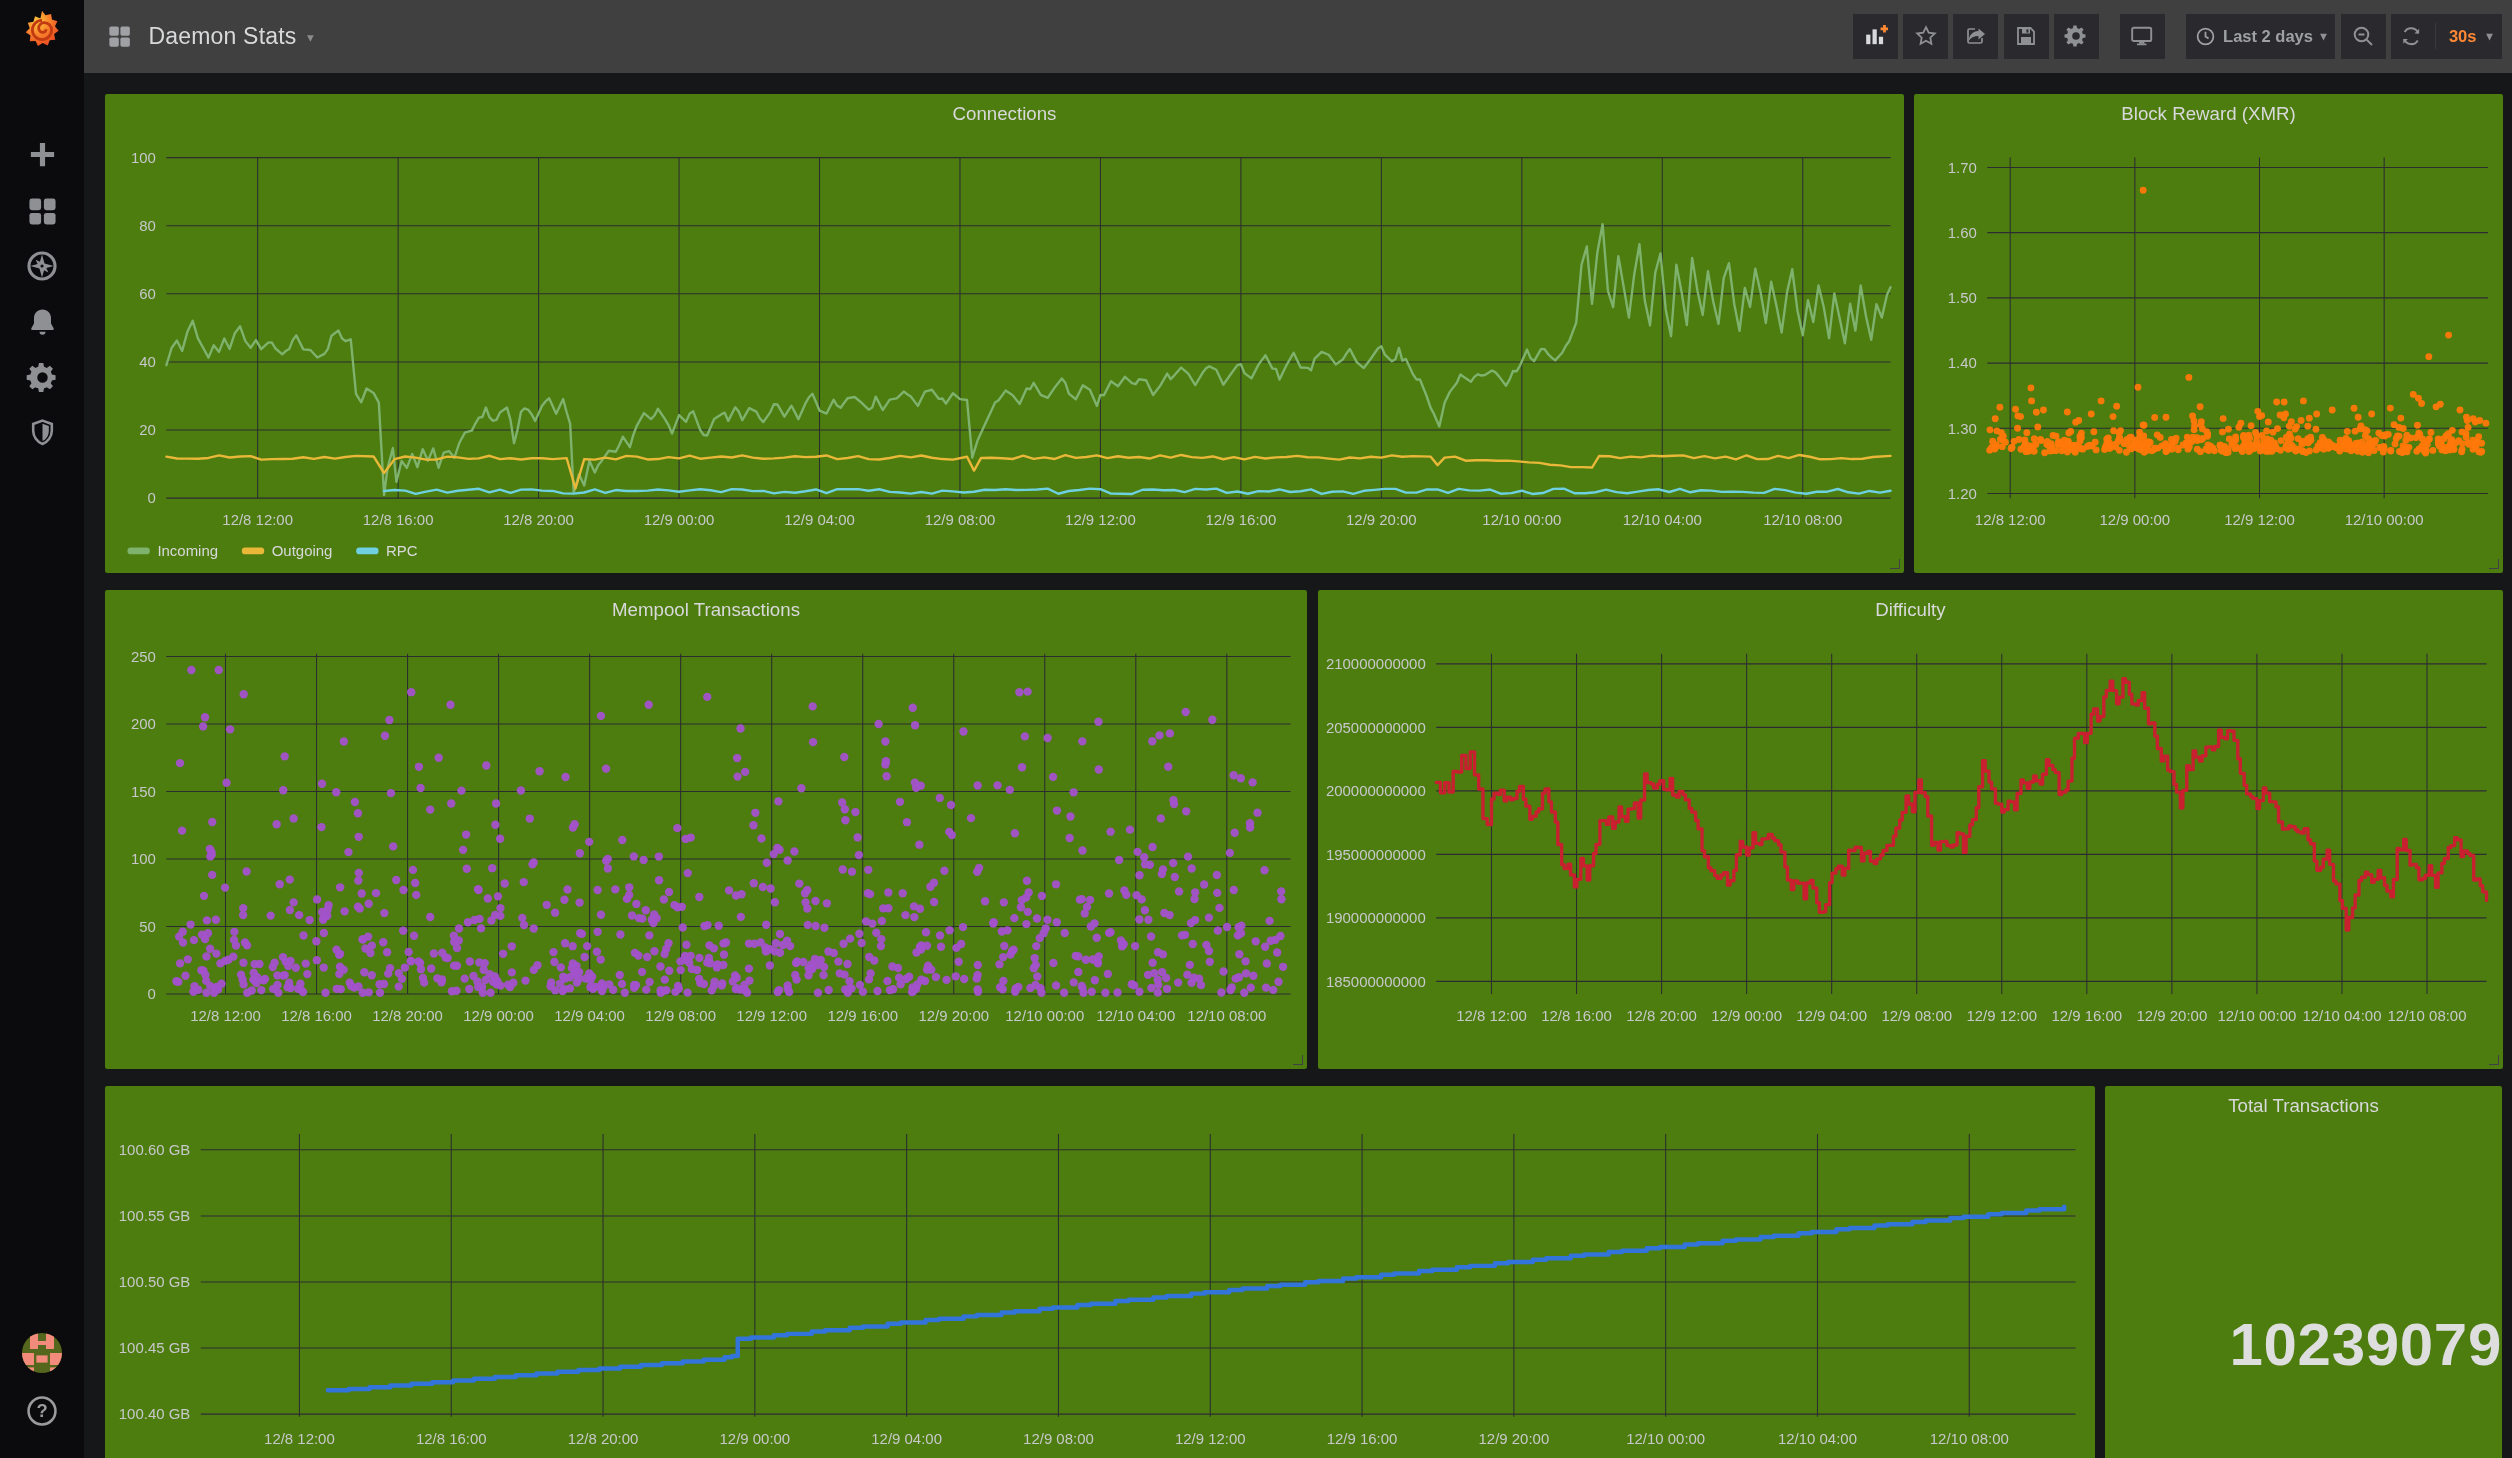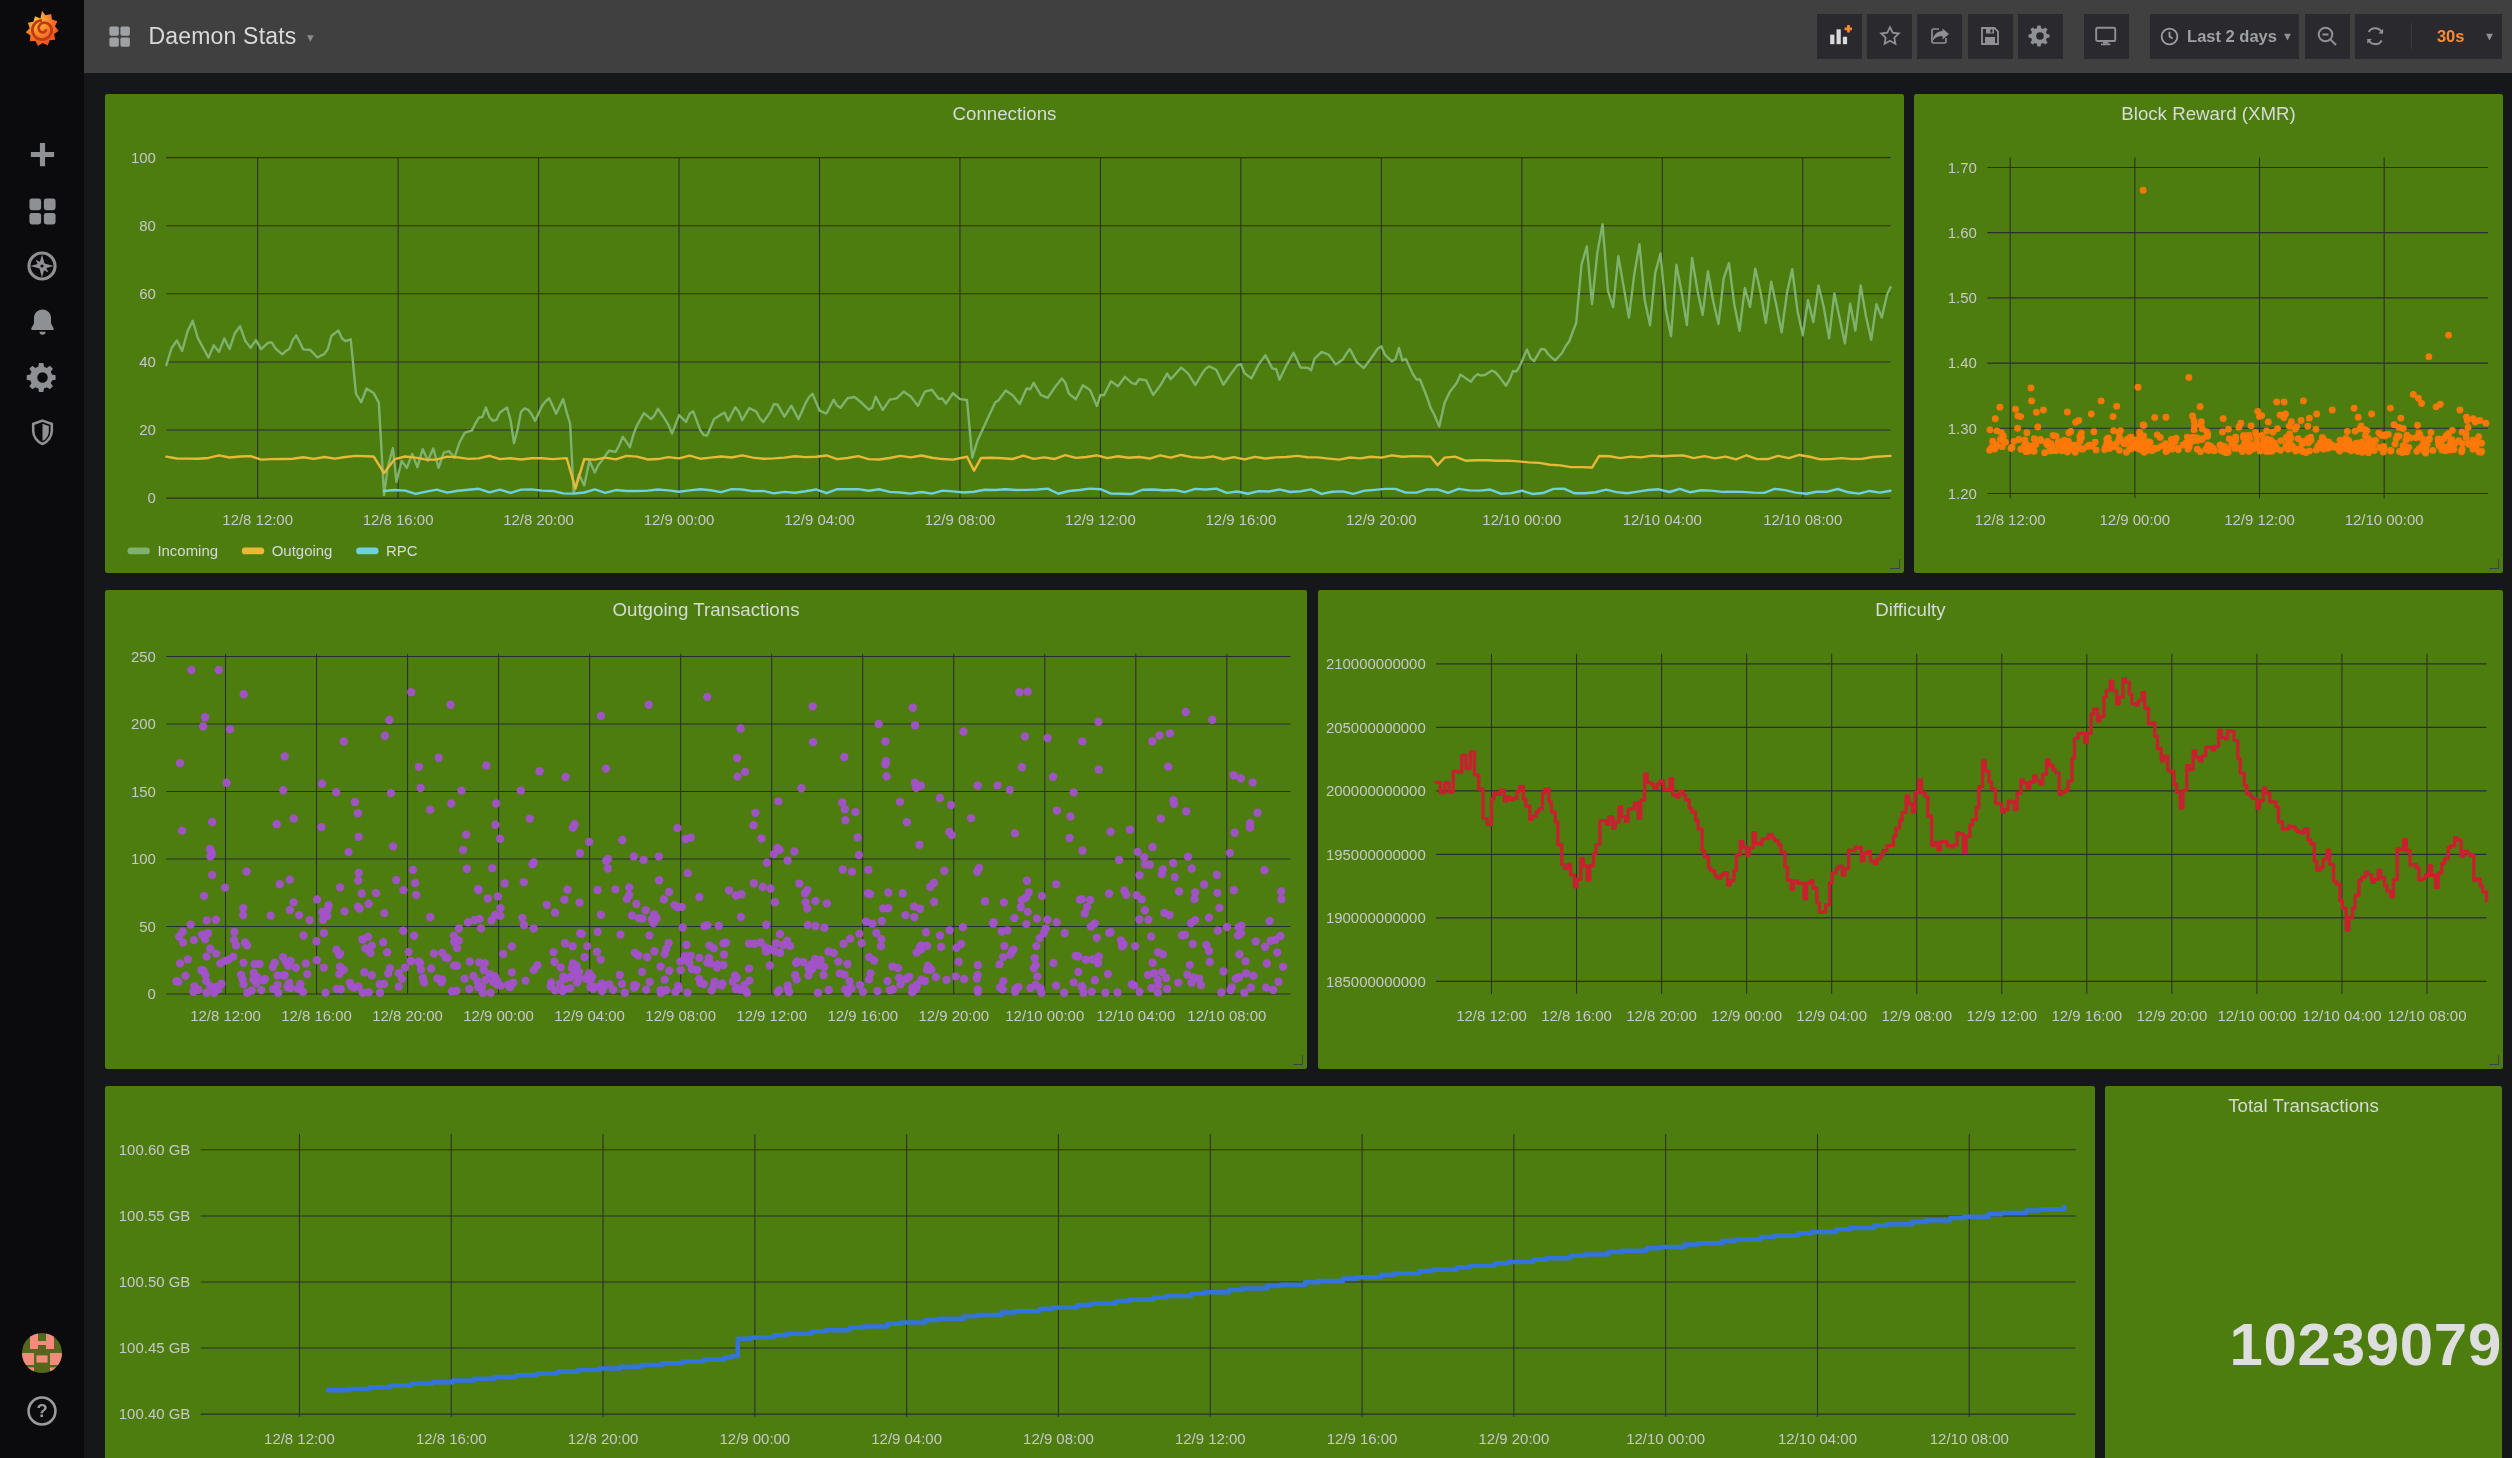--- a/index.html
+++ b/index.html
@@ -11,21 +11,21 @@
   
   .topbar{position:absolute;left:84px;top:0;right:0;height:73px;background:#404040;z-index:4;}
   .tb-left{position:absolute;left:22.4px;top:0;height:73px;display:flex;align-items:center;gap:15px;}
   .tb-title{font-size:23px;font-weight:500;color:#d8d9da;letter-spacing:0.2px;}
   .tb-caret{font-size:13.5px;color:#8a8b8d;margin-left:-4.5px;}
   .tb-right{position:absolute;right:10.5px;top:13.5px;display:flex;align-items:center;gap:5.2px;}
   .tb-btn{height:45px;min-width:45px;background:#2a2a2e;border:none;border-radius:0;display:flex;align-items:center;justify-content:center;cursor:pointer;padding:0 9px;box-sizing:border-box;}
   .tb-btn svg{display:block;}
   .tb-gap{width:10.5px;}
   .tb-time{gap:7.5px;display:flex;align-items:center;font-size:16.5px;font-weight:700;color:#9ea0a2;}
-  .tb-refresh{gap:22px;display:flex;align-items:center;font-size:16.5px;font-weight:700;}
+  .tb-refresh{gap:10px;display:flex;align-items:center;font-size:16.5px;font-weight:700;}
   .tb-refresh .interval{color:#ff8833;}
   .tb-refresh .divider{width:0.7px;height:25.4px;background:#3a3a3e;margin:0 3px;}
   .caret-sm{font-size:12px;color:#8f9093;}
   
   .dash{position:absolute;left:84px;top:73px;right:0;bottom:0;}
   .panel{position:absolute;background:#4d7c0f;border-radius:2.2px;}
   .panel h2{position:absolute;left:0;right:0;top:9px;margin:0;text-align:center;font-size:18.7px;font-weight:500;color:#d8d9da;z-index:2;}
   .chart{position:absolute;left:0;top:0;width:100%;height:100%;}
   .corner{position:absolute;right:3.7px;bottom:3.7px;width:9px;height:9px;border-right:1.5px solid #404046;border-bottom:1.5px solid #404046;}
   svg text{font-family:"Liberation Sans",sans-serif;}
@@ -829,21 +829,21 @@
             <circle cx="436.7" cy="439.8" r="4.6" fill="#FF780A" fill-opacity="0.95"></circle>
             <circle cx="517.2" cy="436.3" r="4.6" fill="#FF780A" fill-opacity="0.95"></circle>
             <circle cx="611.5" cy="427.6" r="4.6" fill="#FF780A" fill-opacity="0.95"></circle>
             <circle cx="755.9" cy="436.3" r="4.6" fill="#FF780A" fill-opacity="0.95"></circle>
             <circle cx="764.2" cy="439.8" r="4.6" fill="#FF780A" fill-opacity="0.95"></circle>
           </svg></div>
       <div class="corner"></div>
     </section>
 
     <section class="panel" style="left:21px;top:517px;width:1202px;height:479px;">
-      <h2>Outgoing Transactions</h2>
+      <h2>Mempool Transactions</h2>
       <div class="chart"><svg width="1202" height="479" viewBox="0 0 1607 640">
             <line x1="82" y1="540" x2="1585" y2="540" stroke="#2c2d31" stroke-width="1.4"></line>
             <text x="68" y="547" text-anchor="end" font-size="20" fill="#c7c8ca">0</text>
             <line x1="82" y1="449.72222222222223" x2="1585" y2="449.72222222222223" stroke="#2c2d31" stroke-width="1.4"></line>
             <text x="68" y="456.72222222222223" text-anchor="end" font-size="20" fill="#c7c8ca">50</text>
             <line x1="82" y1="359.44444444444446" x2="1585" y2="359.44444444444446" stroke="#2c2d31" stroke-width="1.4"></line>
             <text x="68" y="366.44444444444446" text-anchor="end" font-size="20" fill="#c7c8ca">100</text>
             <line x1="82" y1="269.16666666666663" x2="1585" y2="269.16666666666663" stroke="#2c2d31" stroke-width="1.4"></line>
             <text x="68" y="276.16666666666663" text-anchor="end" font-size="20" fill="#c7c8ca">150</text>
             <line x1="82" y1="178.88888888888889" x2="1585" y2="178.88888888888889" stroke="#2c2d31" stroke-width="1.4"></line>

